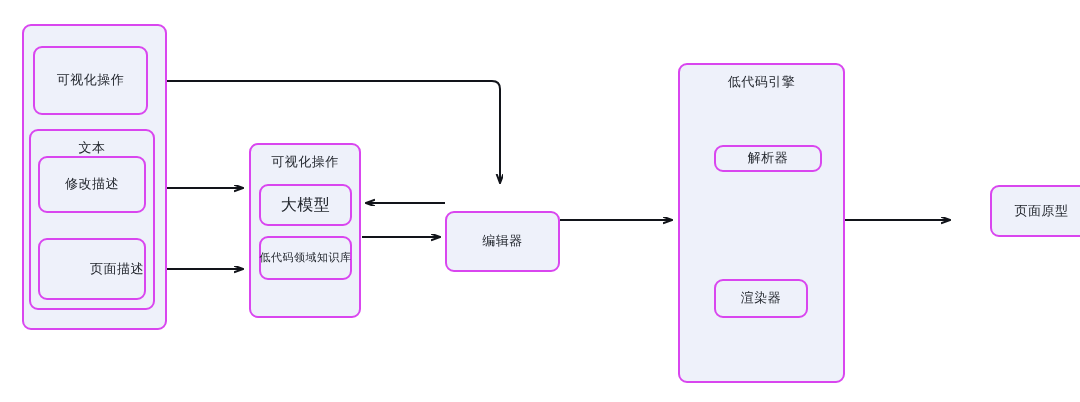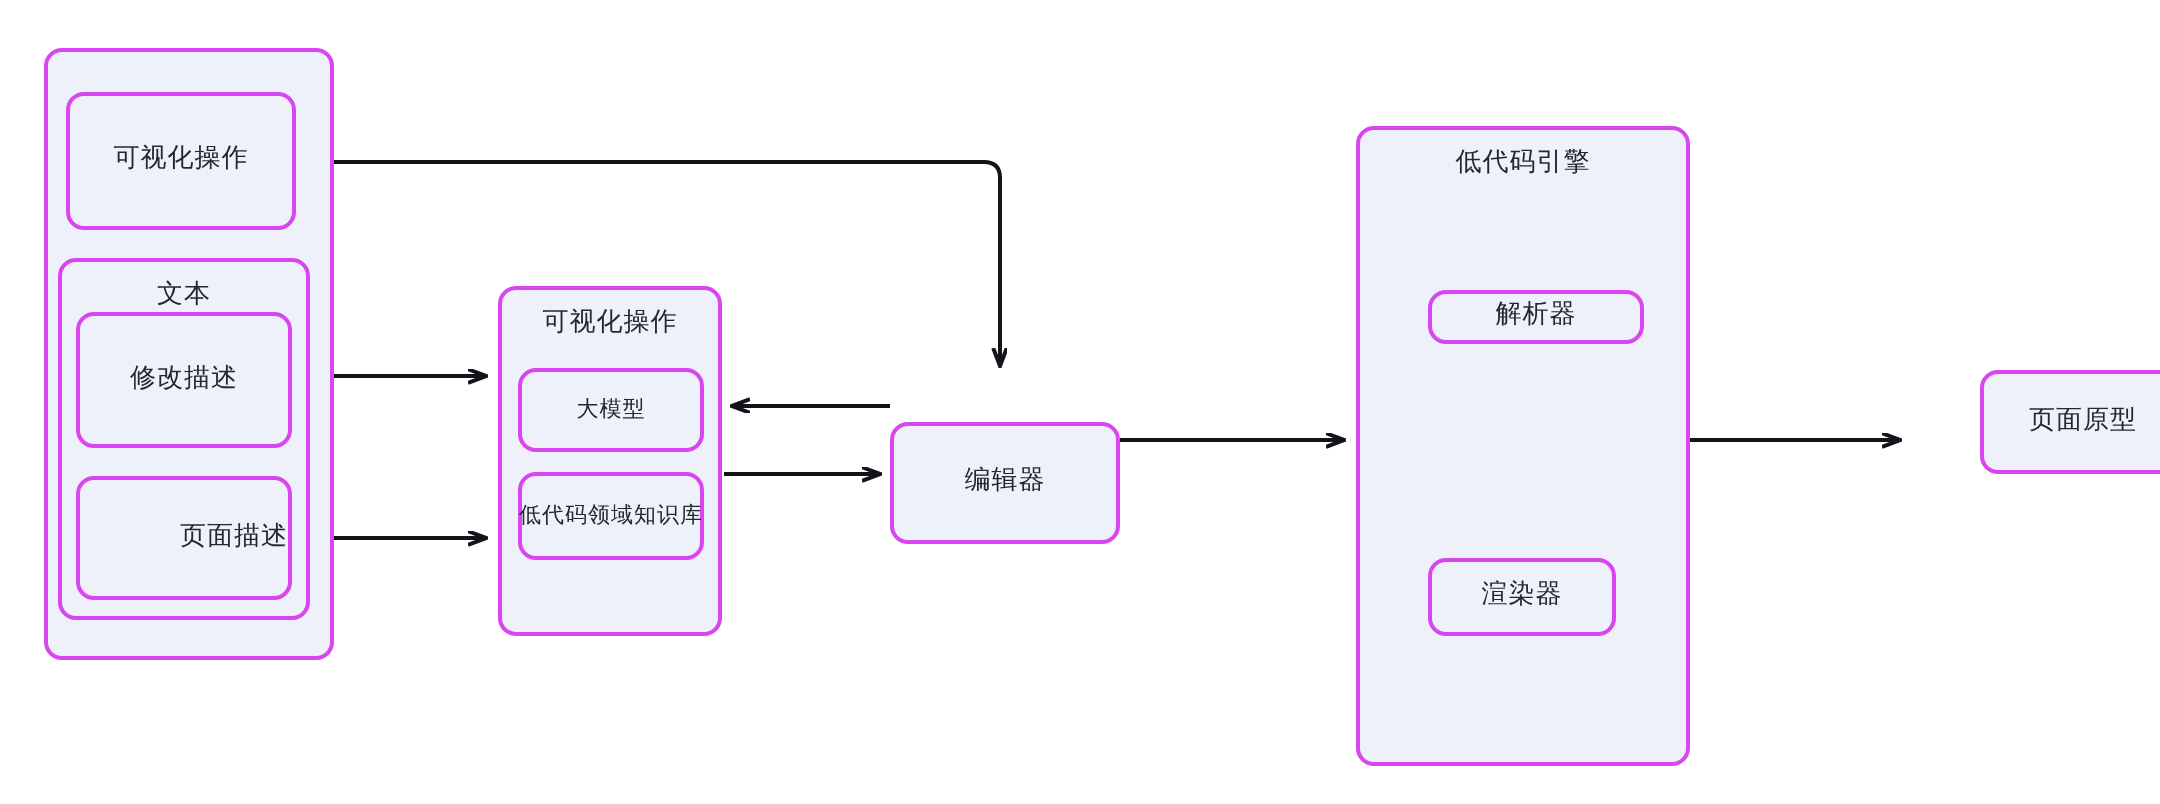--- a/index.html
+++ b/index.html
@@ -39,21 +39,21 @@
     justify-content: center;
     padding-top: 9px;
   }
   .node.container > .label {
     display: block;
   }
   .label {
     pointer-events: none;
   }
   .node.small {
-    font-size: 11px;
+    font-size: 16px;
   }
   .node.tiny {
     font-size: 11px;
   }
   svg.edges {
     position: absolute;
     left: 0;
     top: 0;
     width: 1080px;
     height: 402px;
@@ -100,21 +100,21 @@
   </div>
 
   <div class="node" style="left:33px; top:46px; width:115px; height:69px;">
     <span class="label">可视化操作</span>
   </div>
 
   <div class="node container" style="left:29px; top:129px; width:126px; height:181px;">
     <span class="label">文本</span>
   </div>
 
-  <div class="node" style="left:38px; top:156px; width:108px; height:68px;">
+  <div class="node" style="left:38px; top:156px; width:108px; height:57px;">
     <span class="label">修改描述</span>
   </div>
 
   <div class="node" style="left:38px; top:238px; width:108px; height:62px;justify-content:flex-end;">
     <span class="label">页面描述</span>
   </div>
 
   <div class="node container" style="left:249px; top:143px; width:112px; height:175px;">
     <span class="label">可视化操作</span>
   </div>

